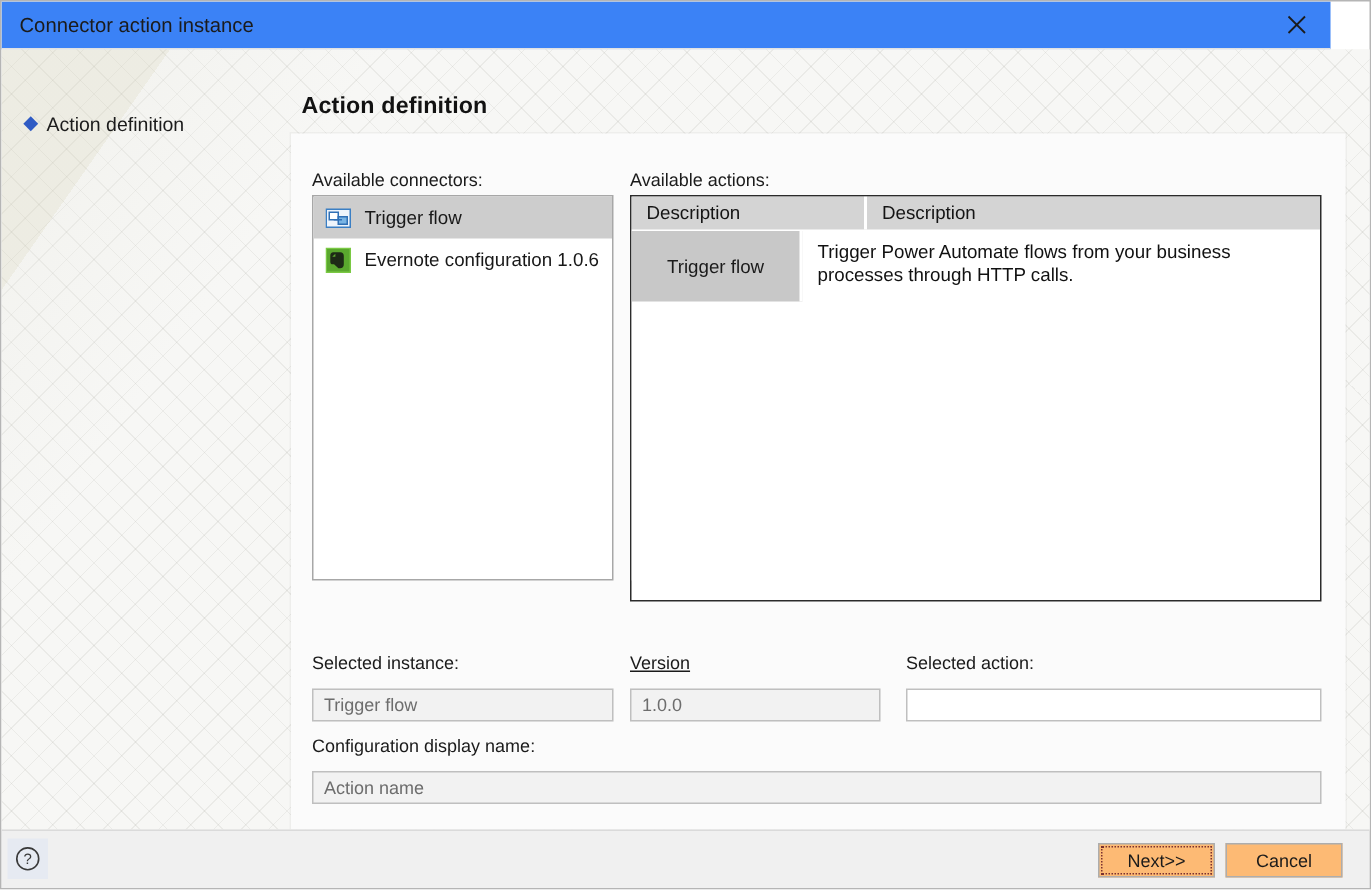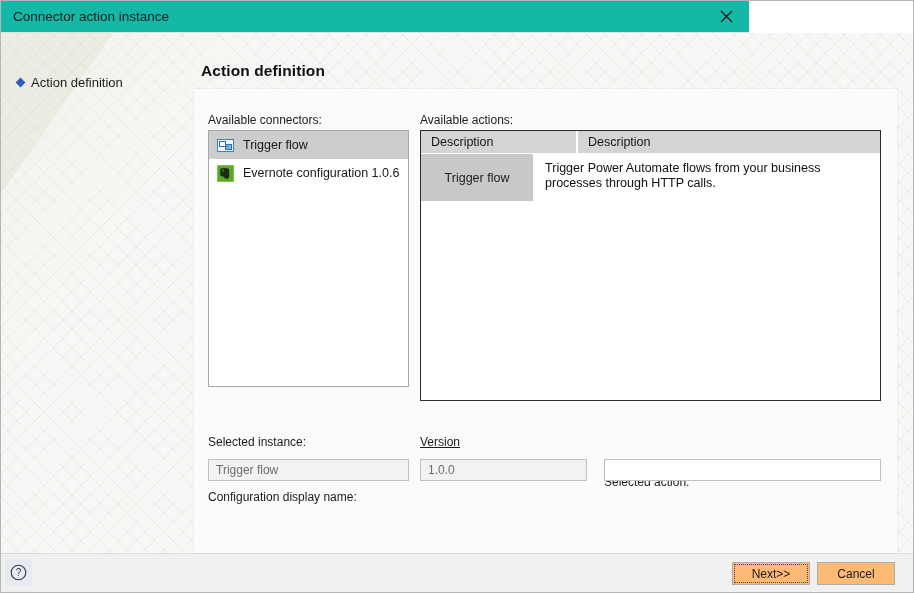--- a/index.html
+++ b/index.html
@@ -23,23 +23,23 @@
     box-sizing: border-box;
     border: 1px solid #b5b5b5;
     background: #ffffff;
     overflow: hidden;
   }
 
   
   #titlebar {
     position: absolute;
     left: 0; top: 0;
-    width: 748px;
+    width: 886px;
     height: 32px;
-    background: #14b8a6;
+    background: #3b82f6;
     border-bottom: 1px solid #e2e2e2;
     box-sizing: border-box;
   }
   #title-text {
     position: absolute;
     left: 12px;
     top: 8px;
     font-size: 13.5px;
     color: #1b1b1b;
     white-space: nowrap;
@@ -234,21 +234,21 @@
   .text-input.empty-white {
     background: #ffffff;
   }
 
   #selected-connector-label { left: 207px; top: 402px; }
   #selected-connector-input { left: 207px; top: 426px; width: 201px; }
 
   #version-label { left: 419px; top: 402px; text-decoration: underline; }
   #version-input { left: 419px; top: 426px; width: 167px; }
 
-  #selected-action-label { left: 603px; top: 402px; margin-top: 40px; }
+  #selected-action-label { left: 603px; top: 402px; }
   #selected-action-input { left: 603px; top: 426px; width: 277px; }
 
   #config-name-label { left: 207px; top: 457px; }
   #config-name-input { left: 207px; top: 481px; width: 673px; }
 
   
   #footer {
     position: absolute;
     left: 0; top: 552px;
     width: 912px;
@@ -363,20 +363,21 @@
     <div class="field-label" id="selected-connector-label">Selected instance:</div>
     <div class="text-input" id="selected-connector-input">Trigger flow</div>
 
     <div class="field-label" id="version-label">Version</div>
     <div class="text-input" id="version-input">1.0.0</div>
 
     <div class="field-label" id="selected-action-label">Selected action:</div>
     <div class="text-input empty-white" id="selected-action-input"></div>
 
     <div class="field-label" id="config-name-label">Configuration display name:</div>
+    <div class="text-input" id="config-name-input">Action name</div>
 
   </div>
 
   <div id="footer">
     <div id="help-button">
       <svg width="17" height="17" viewBox="0 0 17 17" aria-hidden="true">
         <circle cx="8.5" cy="8.5" r="7.3" fill="none" stroke="#3a3a3a" stroke-width="1.1"></circle>
         <text x="8.5" y="12.3" text-anchor="middle" font-family="Liberation Sans, sans-serif" font-size="10" fill="#3a3a3a">?</text>
       </svg>
     </div>

